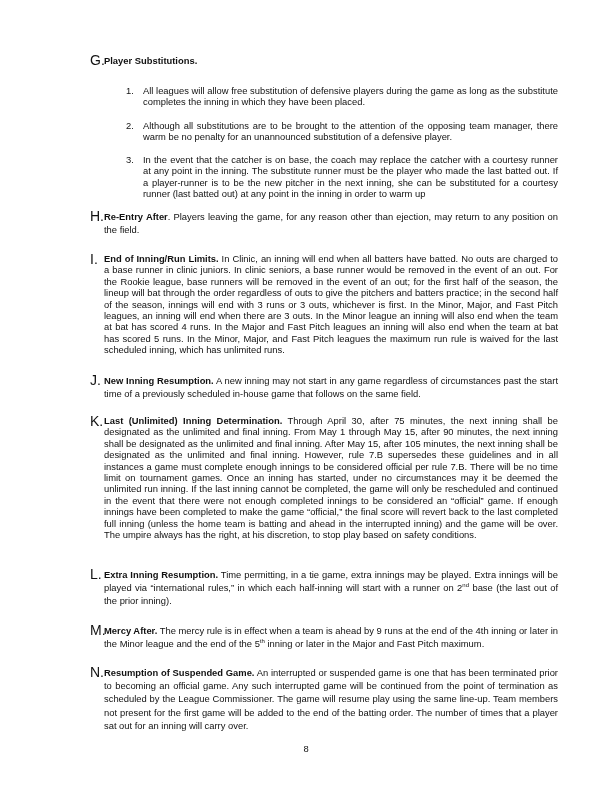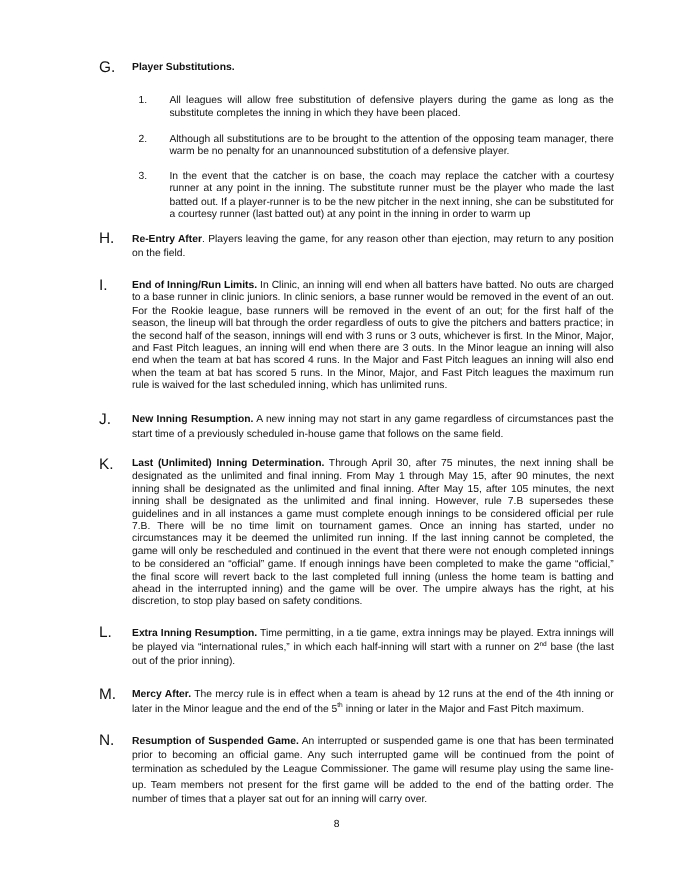--- a/index.html
+++ b/index.html
@@ -7,28 +7,28 @@
   .page {
     position: absolute; left: 0; top: 0; width: 612px; height: 792px;
     font-family: "Liberation Sans", sans-serif; color: #111;
   }
   .section { position: absolute; left: 90px; width: 468px; }
   .letter {
     position: absolute; left: 0; top: -2px; font-size: 14px; line-height: 16px;
     font-family: "Liberation Sans", sans-serif;
   }
   .body {
-    margin-left: 30px; font-size: 9.4px; line-height: 13.2px; text-align: justify;
+    margin-left: 14px; font-size: 9.4px; line-height: 13.2px; text-align: justify;
   }
   .body b { font-weight: bold; }
   .body.tight { line-height: 11.4px; }
   .items { position: absolute; left: 126px; width: 432px; }
   .item { position: relative; font-size: 9.4px; line-height: 11.4px; text-align: justify; }
   .item .num { position: absolute; left: 0; top: 0; }
-  .item .txt { margin-left: 28px; display: block; }
+  .item .txt { margin-left: 17px; display: block; }
   sup { font-size: 6px; line-height: 0; vertical-align: super; }
   .page-number { position: absolute; top: 743px; left: 0; width: 612px; text-align: center; font-size: 9.4px; }
 </style>
 </head>
 <body>
 
 <div class="page">
 
   <div class="section" style="top:54px;">
     <span class="letter">G.</span>
@@ -73,21 +73,21 @@
     <div class="body tight"><b>Last (Unlimited) Inning Determination.</b><span> Through April 30, after 75 minutes, the next inning shall be designated as the unlimited and final inning. From May 1 through May 15, after 90 minutes, the next inning shall be designated as the unlimited and final inning. After May 15, after 105 minutes, the next inning shall be designated as the unlimited and final inning. However, rule 7.B supersedes these guidelines and in all instances a game must complete enough innings to be considered official per rule 7.B. There will be no time limit on tournament games. Once an inning has started, under no circumstances may it be deemed the unlimited run inning. If the last inning cannot be completed, the game will only be rescheduled and continued in the event that there were not enough completed innings to be considered an “official” game. If enough innings have been completed to make the game “official,” the final score will revert back to the last completed full inning (unless the home team is batting and ahead in the interrupted inning) and the game will be over. The umpire always has the right, at his discretion, to stop play based on safety conditions.</span></div>
   </div>
 
   <div class="section" style="top:568px;">
     <span class="letter">L.</span>
     <div class="body"><b>Extra Inning Resumption.</b><span> Time permitting, in a tie game, extra innings may be played. Extra innings will be played via “international rules,” in which each half-inning will start with a runner on 2</span><sup>nd</sup><span> base (the last out of the prior inning).</span></div>
   </div>
 
   <div class="section" style="top:624px;">
     <span class="letter">M.</span>
-    <div class="body"><b>Mercy After.</b><span> The mercy rule is in effect when a team is ahead by 12 runs at the end of the 4th inning or later in the Minor league and the end of the 5</span><sup>th</sup><span> inning or later in the Major and Fast Pitch maximum.</span></div>
+    <div class="body"><b>Mercy After.</b><span> The mercy rule is in effect when a team is ahead by 9 runs at the end of the 4th inning or later in the Minor league and the end of the 5</span><sup>th</sup><span> inning or later in the Major and Fast Pitch maximum.</span></div>
   </div>
 
   <div class="section" style="top:666px;">
     <span class="letter">N.</span>
     <div class="body"><b>Resumption of Suspended Game.</b><span> An interrupted or suspended game is one that has been terminated prior to becoming an official game. Any such interrupted game will be continued from the point of termination as scheduled by the League Commissioner. The game will resume play using the same line-up. Team members not present for the first game will be added to the end of the batting order.  The number of times that a player sat out for an inning will carry over.</span></div>
   </div>
 
   <div class="page-number">8</div>
 </div>
 

